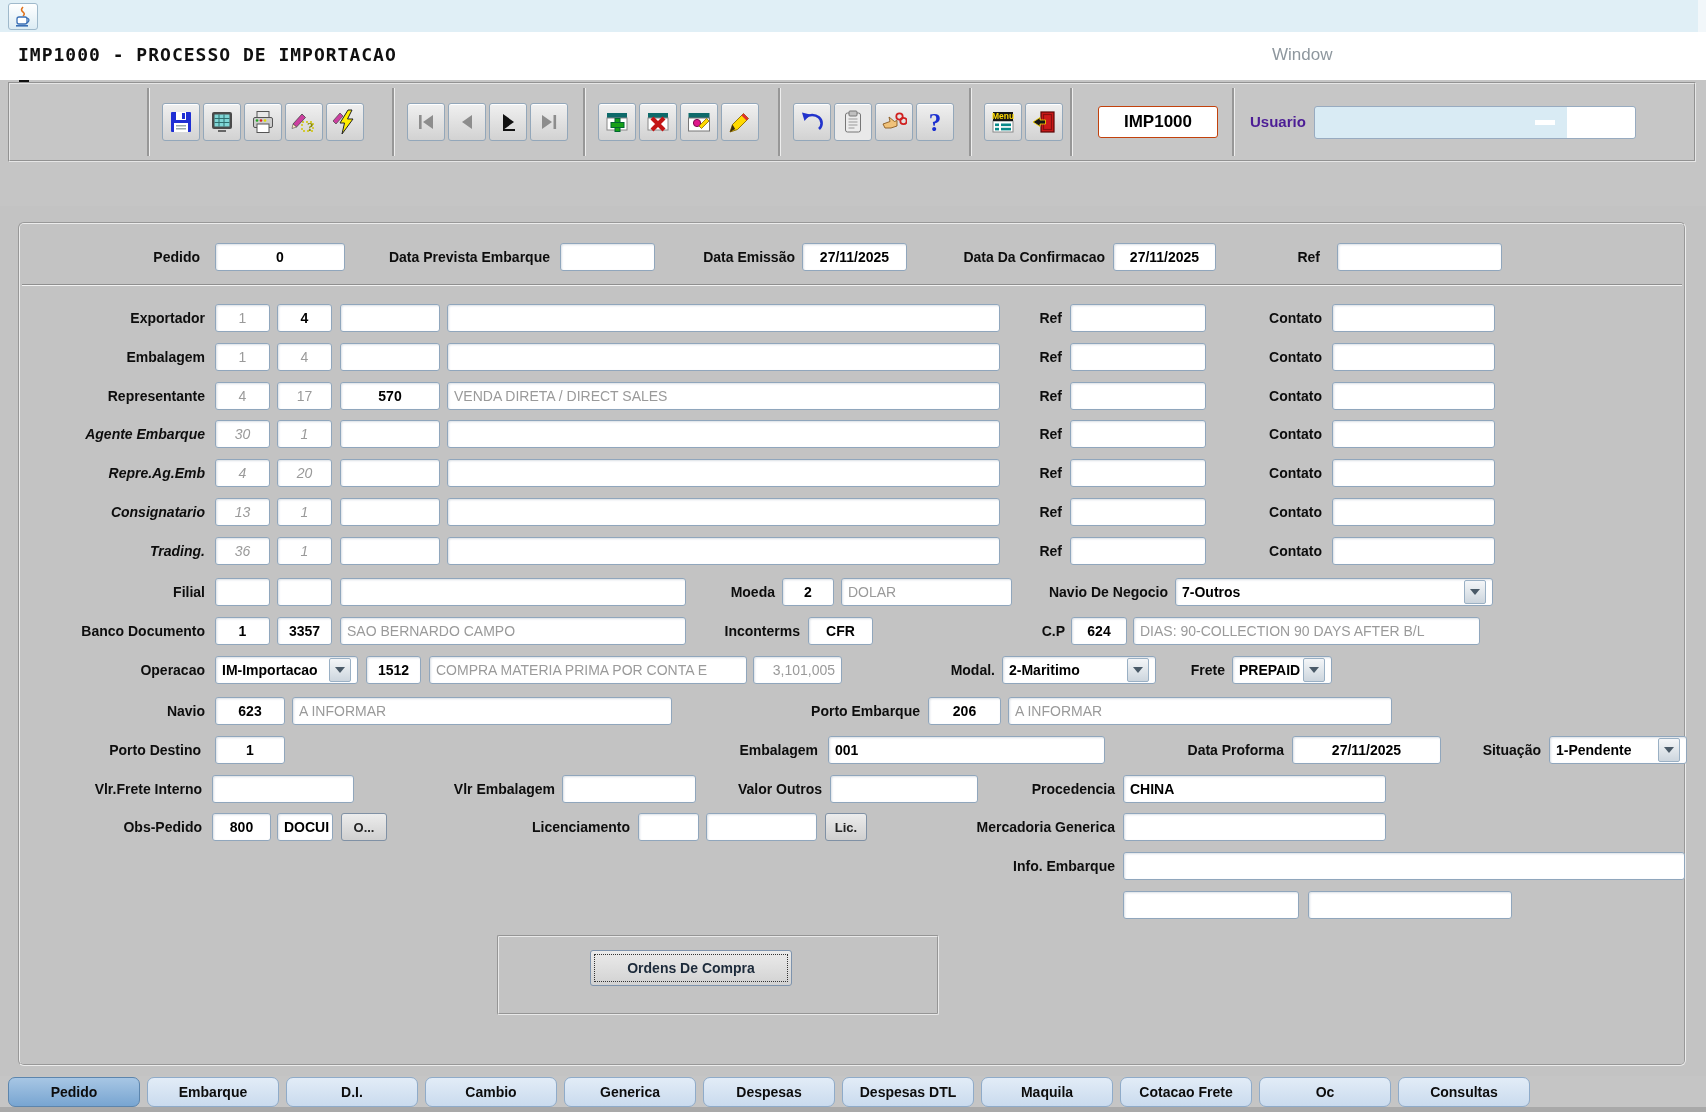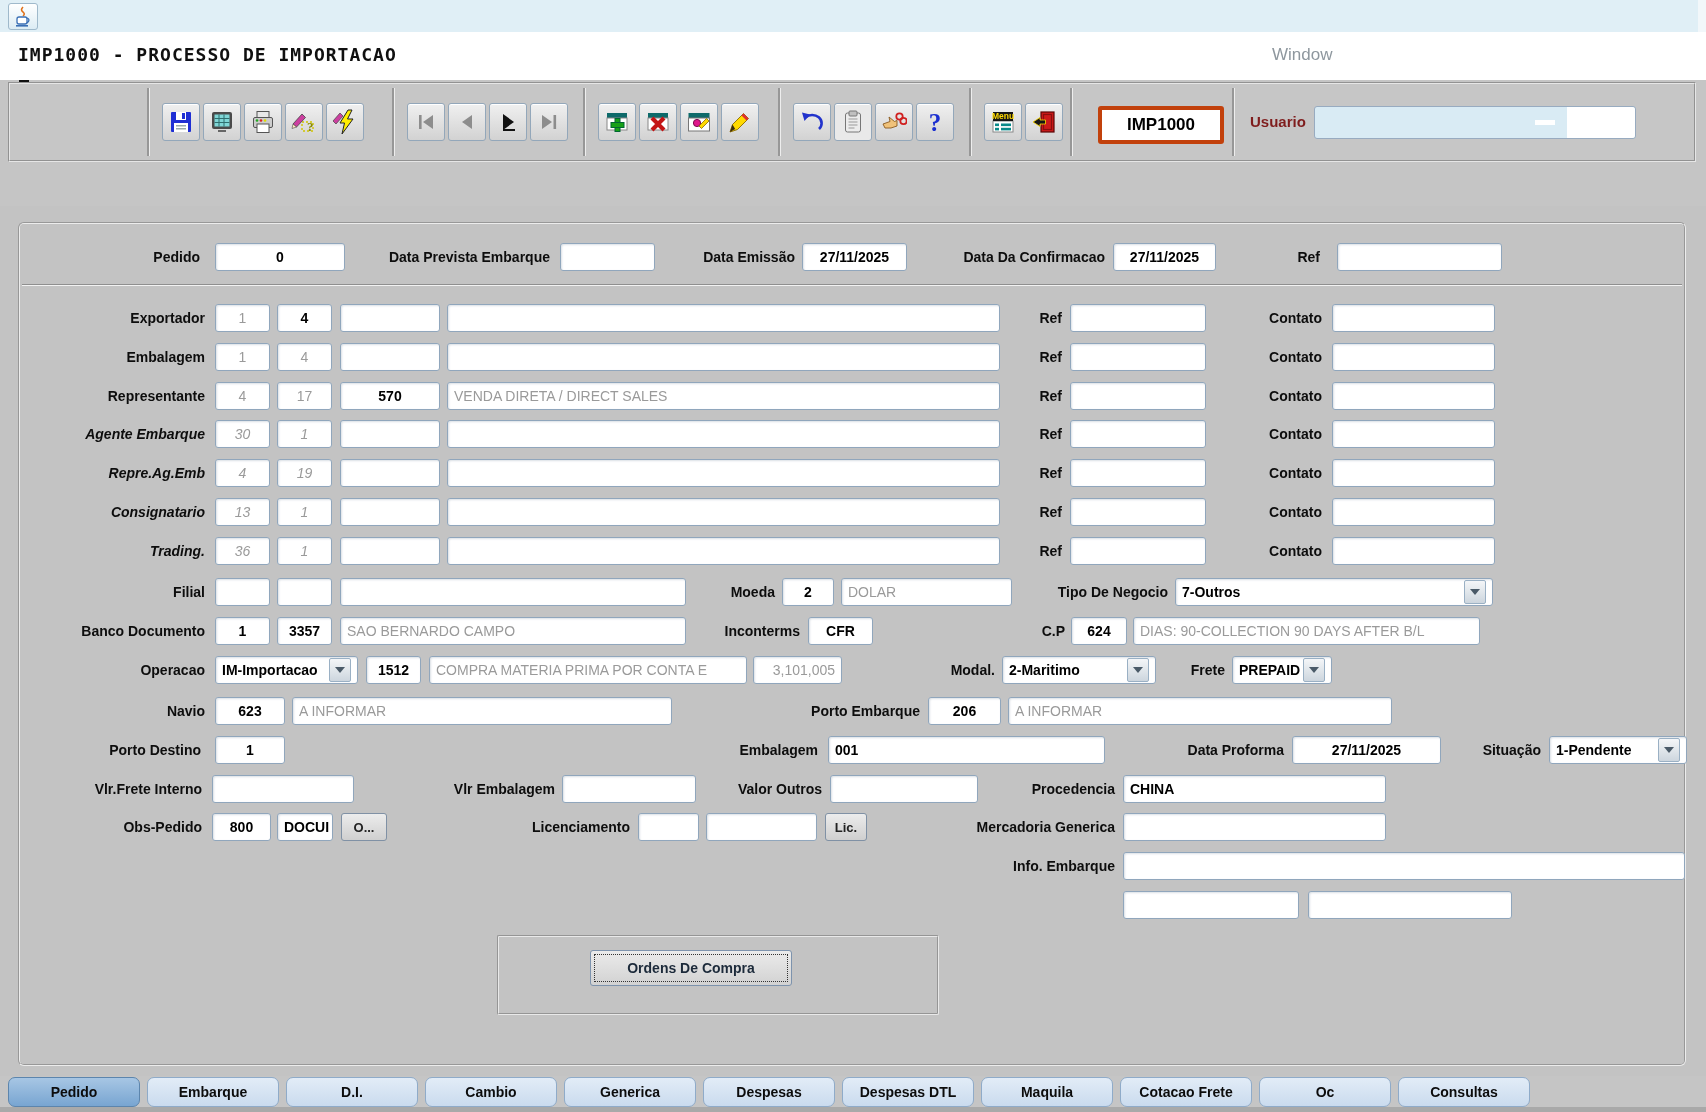--- a/index.html
+++ b/index.html
@@ -17,23 +17,23 @@
   .menu-window{position:absolute;left:1272px;top:13px;font-size:17px;color:#8e979e;}
   
   .toolbar{position:absolute;left:8px;top:82px;width:1688px;height:80px;background:#c6c6c6;
            border:2px groove #e6e6e6;box-sizing:border-box;}
   .tgroup{position:absolute;top:19px;display:flex;gap:3px;}
   .tbtn{width:38px;height:38px;background:linear-gradient(180deg,#f0f0f0,#d2d2d2);
         border:1px solid #93a7ba;border-radius:3px;box-shadow:inset 0 1px 0 #ffffff;
         display:flex;align-items:center;justify-content:center;padding:0;}
   .tbtn.lit{background:#e9e9e9;}
   .tsep{position:absolute;top:4px;height:68px;width:0;border-left:2px solid #979797;border-right:1px solid #eeeeee;}
-  .imp-box{position:absolute;left:1088px;top:22px;width:118px;height:30px;background:#ffffff;border:4px solid #c2410c;
+  .imp-box{position:absolute;left:1088px;top:22px;width:118px;height:30px;background:#ffffff;border:1px solid #c2410c;
            border-radius:3px;display:flex;align-items:center;justify-content:center;font-size:17px;font-weight:700;color:#000;}
-  .usr-lbl{position:absolute;left:1240px;top:29px;font-size:15px;font-weight:700;color:#7f1d1d;}
+  .usr-lbl{position:absolute;left:1240px;top:29px;font-size:15px;font-weight:700;color:#4c1d95;}
   .usr-fld{position:absolute;left:1304px;top:22px;width:320px;height:31px;background:#d9ebf4;border:1px solid #98abc0;
            border-radius:3px;}
   .usr-fld .wseg{position:absolute;right:0;top:0;width:68px;height:100%;background:#ffffff;border-radius:0 3px 3px 0;}
   .usr-fld .dash{position:absolute;right:80px;top:13px;width:20px;height:5px;background:#ffffff;}
   
   .denver-bar{position:absolute;left:0;top:176px;width:1706px;height:30px;background:linear-gradient(#4b8bc9,#3a78ba);
               display:flex;align-items:center;color:#ffffff;font-size:16px;font-weight:600;}
   .denver-icon{margin:0 10px 0 10px;display:flex;}
   
   .form{position:absolute;left:0;top:206px;width:1706px;height:870px;background:#c3c3c3;}
@@ -301,21 +301,21 @@
         <div class="fld center ital gray" style="left:215px;top:214px;width:55px">30</div>
         <div class="fld center ital gray" style="left:277px;top:214px;width:55px">1</div>
         <div class="fld center gray" style="left:340px;top:214px;width:100px"></div>
         <div class="fld gray" style="left:447px;top:214px;width:553px"></div>
         <div class="lbl" style="left:1005px;top:214px;width:57px">Ref</div>
         <div class="fld" style="left:1070px;top:214px;width:136px"></div>
         <div class="lbl" style="left:1245px;top:214px;width:77px">Contato</div>
         <div class="fld" style="left:1332px;top:214px;width:163px"></div>
         <div class="lbl it" style="left:40px;top:253px;width:165px">Repre.Ag.Emb</div>
         <div class="fld center ital gray" style="left:215px;top:253px;width:55px">4</div>
-        <div class="fld center ital gray" style="left:277px;top:253px;width:55px">19</div>
+        <div class="fld center ital gray" style="left:277px;top:253px;width:55px">20</div>
         <div class="fld center gray" style="left:340px;top:253px;width:100px"></div>
         <div class="fld gray" style="left:447px;top:253px;width:553px"></div>
         <div class="lbl" style="left:1005px;top:253px;width:57px">Ref</div>
         <div class="fld" style="left:1070px;top:253px;width:136px"></div>
         <div class="lbl" style="left:1245px;top:253px;width:77px">Contato</div>
         <div class="fld" style="left:1332px;top:253px;width:163px"></div>
         <div class="lbl it" style="left:40px;top:292px;width:165px">Consignatario</div>
         <div class="fld center ital gray" style="left:215px;top:292px;width:55px">13</div>
         <div class="fld center ital gray" style="left:277px;top:292px;width:55px">1</div>
         <div class="fld center gray" style="left:340px;top:292px;width:100px"></div>
@@ -335,21 +335,21 @@
         <div class="fld" style="left:1332px;top:331px;width:163px"></div>
       </div>
 
     <div class="lbl" style="left:100px;top:372px;width:105px">Filial</div>
     <div class="fld center" style="left:215px;top:372px;width:55px"></div>
     <div class="fld center" style="left:277px;top:372px;width:55px"></div>
     <div class="fld" style="left:340px;top:372px;width:346px"></div>
     <div class="lbl" style="left:710px;top:372px;width:65px">Moeda</div>
     <div class="fld center" style="left:782px;top:372px;width:52px">2</div>
     <div class="fld gray" style="left:841px;top:372px;width:171px">DOLAR</div>
-    <div class="lbl" style="left:1030px;top:372px;width:138px">Tipo De Negocio</div>
+    <div class="lbl" style="left:1030px;top:372px;width:138px">Navio De Negocio</div>
     <div class="fld combo" style="left:1175px;top:372px;width:318px">
       <span>7-Outros</span>
       <span class="arrow"></span>
     </div>
 
     <div class="lbl" style="left:40px;top:411px;width:165px">Banco Documento</div>
     <div class="fld center" style="left:215px;top:411px;width:55px">1</div>
     <div class="fld center" style="left:277px;top:411px;width:55px">3357</div>
     <div class="fld gray" style="left:340px;top:411px;width:346px">SAO BERNARDO CAMPO</div>
     <div class="lbl" style="left:695px;top:411px;width:105px">Inconterms</div>

